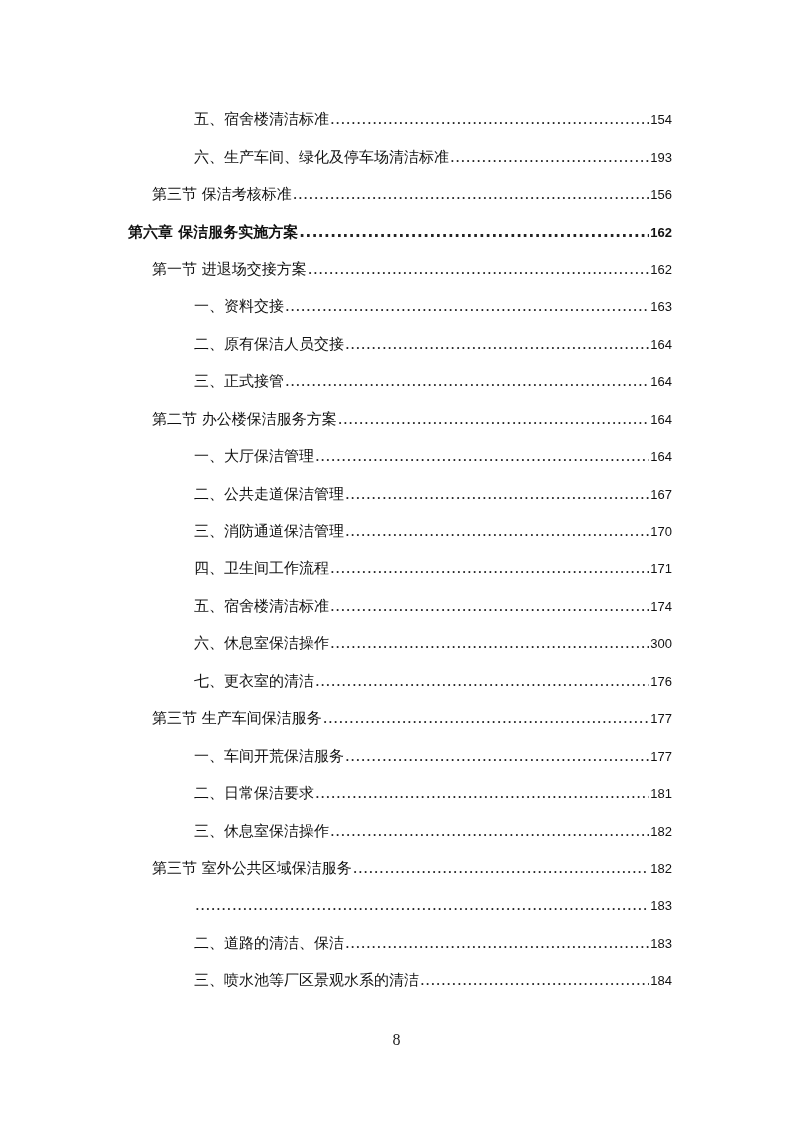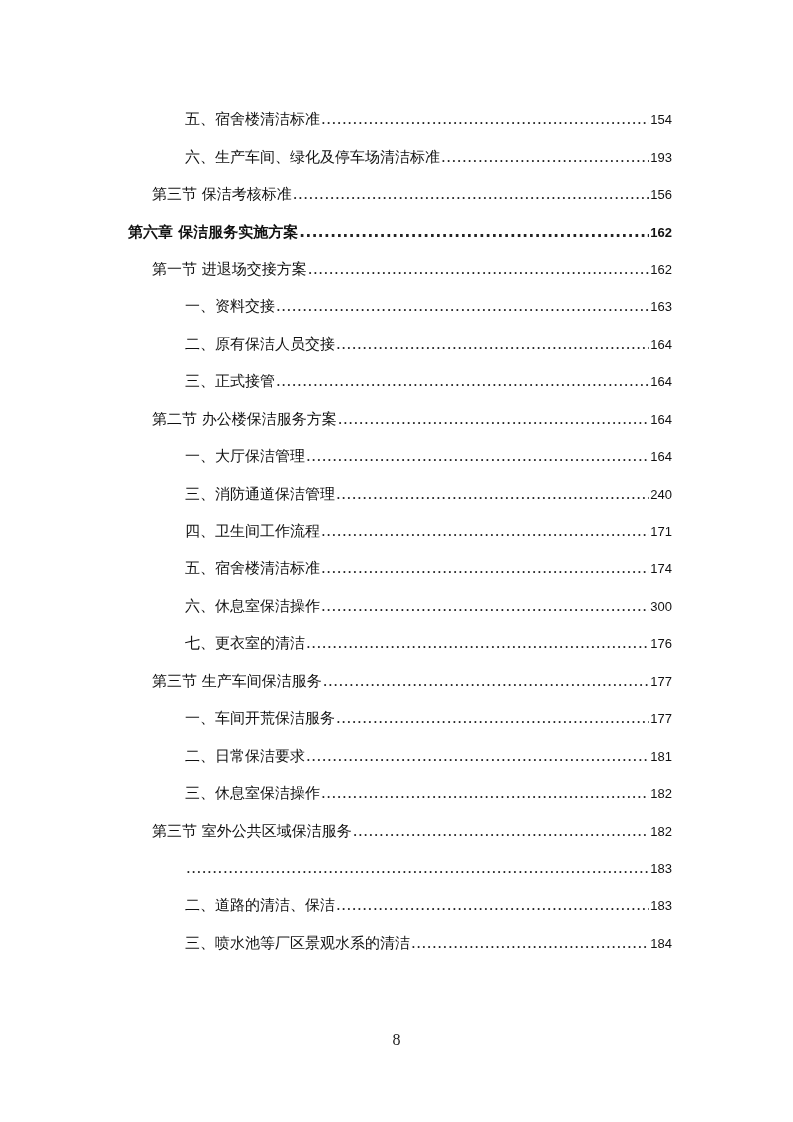--- a/index.html
+++ b/index.html
@@ -3,21 +3,21 @@
 <meta charset="utf-8">
 <style>
   html, body { margin: 0; padding: 0; background: #ffffff; }
   body { width: 793px; height: 1122px; position: relative; overflow: hidden;
          font-family: "DejaVu Serif", "Liberation Serif", serif; color: #111; }
   .toc { position: absolute; left: 0; top: 101px; width: 793px; }
   .row { position: relative; height: 37.45px; display: flex; align-items: center; }
   .entry { position: absolute; right: 121px; display: flex; align-items: baseline; font-size: 15px; line-height: 20px; white-space: nowrap; }
   .lvl1 { left: 128px; font-weight: bold; font-family: "DejaVu Sans", "Liberation Sans", sans-serif; }
   .lvl2 { left: 152px; }
-  .lvl3 { left: 185px; }
+  .lvl3 { left: 194px; }
   .title { flex: 0 0 auto; }
   .leader { flex: 1 1 auto; overflow: hidden; margin: 0 1px; color: #222; letter-spacing: 0.5px; }
   .leader::before { content: "........................................................................................................................................................................................"; }
   .page { flex: 0 0 auto; font-family: "Liberation Sans", sans-serif; font-size: 13px; }
   .lvl1 .page { font-weight: bold; }
   .footer { position: absolute; left: 0; width: 793px; top: 1031px; text-align: center;
             font-family: "Liberation Serif", serif; font-size: 16px; color: #222; }
 </style>
 </head>
 <body>
@@ -88,23 +88,30 @@
     </div>
   <div class="row">
       <div class="entry lvl3">
         <span class="title">一、大厅保洁管理</span>
         <span class="leader"></span>
         <span class="page">164</span>
       </div>
     </div>
   <div class="row">
       <div class="entry lvl3">
+        <span class="title">二、公共走道保洁管理</span>
+        <span class="leader"></span>
+        <span class="page">167</span>
+      </div>
+    </div>
+  <div class="row">
+      <div class="entry lvl3">
         <span class="title">三、消防通道保洁管理</span>
         <span class="leader"></span>
-        <span class="page">240</span>
+        <span class="page">170</span>
       </div>
     </div>
   <div class="row">
       <div class="entry lvl3">
         <span class="title">四、卫生间工作流程</span>
         <span class="leader"></span>
         <span class="page">171</span>
       </div>
     </div>
   <div class="row">

